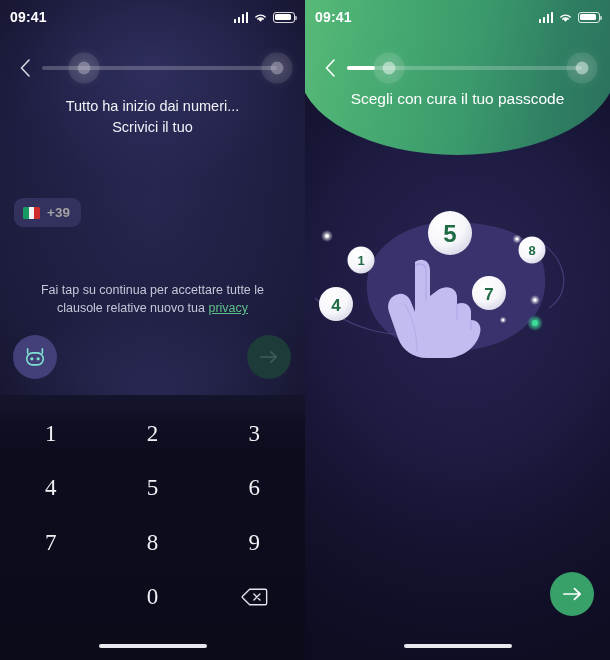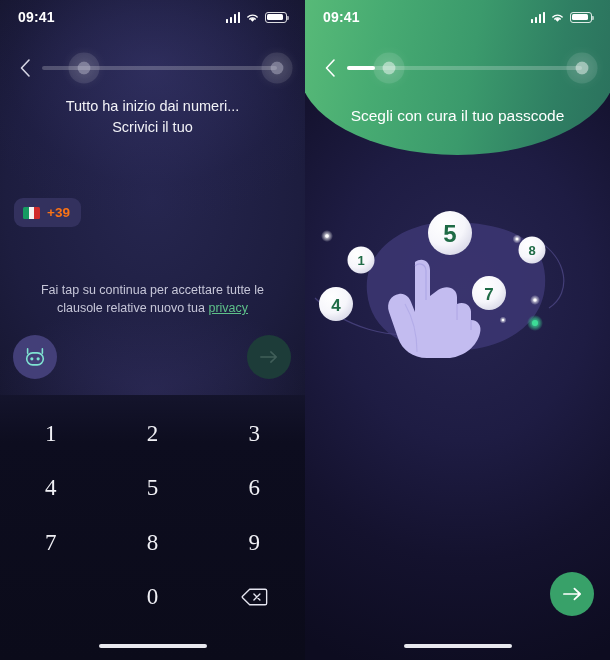--- a/index.html
+++ b/index.html
@@ -51,21 +51,21 @@
     height: 225px;
     background: linear-gradient(100deg, #5bbd79 0%, #47ab72 28%, #3b9a6c 55%, #2f7f63 80%, #2a6f5c 100%);
     border-bottom-left-radius: 55% 42%;
     border-bottom-right-radius: 55% 42%;
   }
 
   
   .statusbar {
     position: absolute; top: 0; left: 0; right: 0; height: 34px;
     display: flex; align-items: center; justify-content: space-between;
-    padding: 0 18px; z-index: 40;
+    padding: 0 10px; z-index: 40;
   }
   .status-time { color: #fff; font-size: 14px; font-weight: 700; letter-spacing: .2px; }
   .status-icons { display: flex; align-items: center; gap: 5px; }
   .signal { display: flex; align-items: flex-end; gap: 1.5px; height: 11px; }
   .signal i { display: block; width: 2.5px; background: #fff; border-radius: .5px; }
   .signal i:nth-child(1) { height: 4px; }
   .signal i:nth-child(2) { height: 6px; }
   .signal i:nth-child(3) { height: 8.5px; }
   .signal i:nth-child(4) { height: 11px; }
   .battery {
@@ -101,37 +101,37 @@
     box-shadow: 0 0 0 9px rgba(255,255,255,.10), 0 0 14px 6px rgba(255,255,255,.13);
   }
   .phone-left .node { background: rgba(200,200,215,.55); }
 
   
   .title-left {
     position: absolute; top: 96px; left: 0; right: 0; z-index: 25;
     text-align: center; color: #f2f2f7; font-size: 14.5px; line-height: 21px;
   }
   .title-right {
-    position: absolute; top: 105px; left: 0; right: 0; z-index: 32;
+    position: absolute; top: 88px; left: 0; right: 0; z-index: 32;
     text-align: center; color: #ffffff; font-size: 15.5px; line-height: 22px;
   }
 
   
   .country-pill {
     position: absolute; top: 198px; left: 14px; z-index: 20;
     display: flex; align-items: center; gap: 7px;
     background: #33315e; border-radius: 9px; padding: 7px 11px 7px 9px;
     cursor: pointer;
   }
   .flag { width: 17px; height: 12px; display: flex; border-radius: 1.5px; overflow: hidden; }
   .flag span { flex: 1; }
   .flag span:nth-child(1) { background: #169b62; }
   .flag span:nth-child(2) { background: #f2f2f2; }
   .flag span:nth-child(3) { background: #d02b2b; }
-  .pill-code { color: #f97316; font-size: 13.5px; font-weight: 600; }
+  .pill-code { color: #a3a3a3; font-size: 13.5px; font-weight: 600; }
   .phone-input {
     position: absolute; top: 198px; left: 84px; right: 16px; height: 30px; z-index: 20;
     color: #cfcfe2; font-size: 14px; display: flex; align-items: center;
   }
 
   
   .helper-left {
     position: absolute; top: 281px; left: 30px; right: 30px; z-index: 20;
     text-align: center; color: #c6c6d8; font-size: 12.5px; line-height: 18px;
   }

